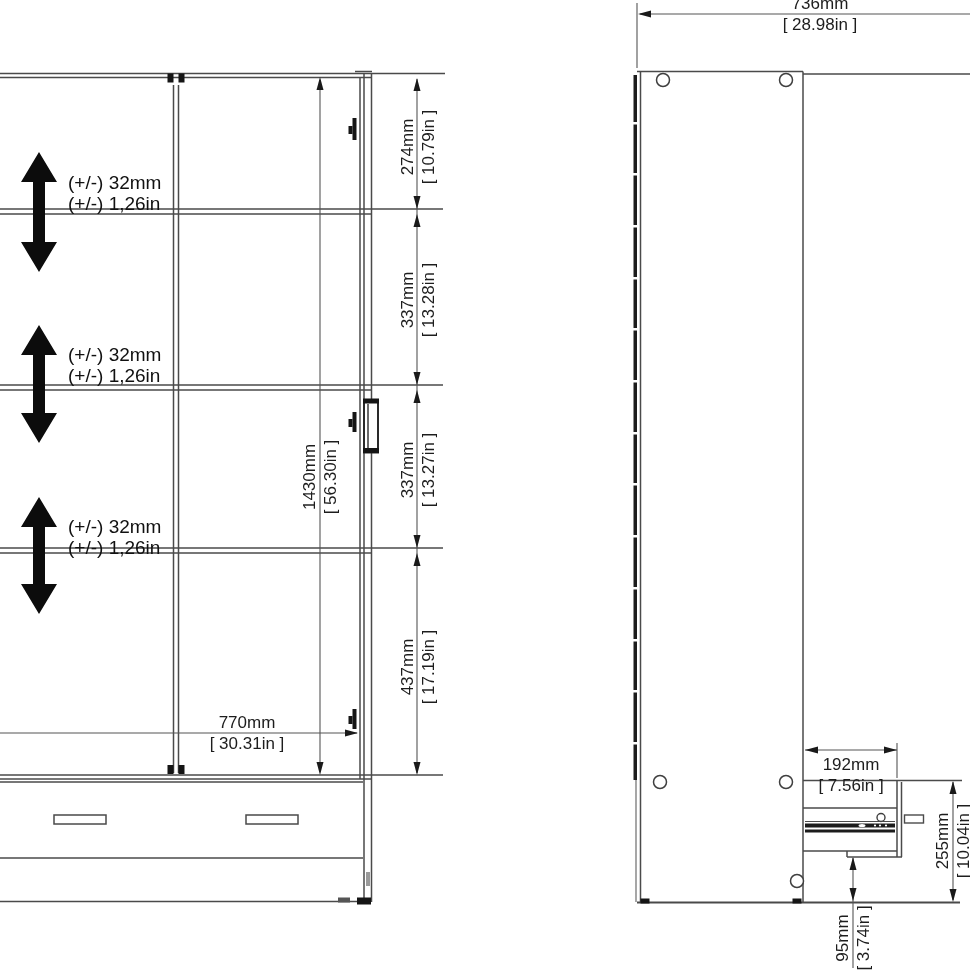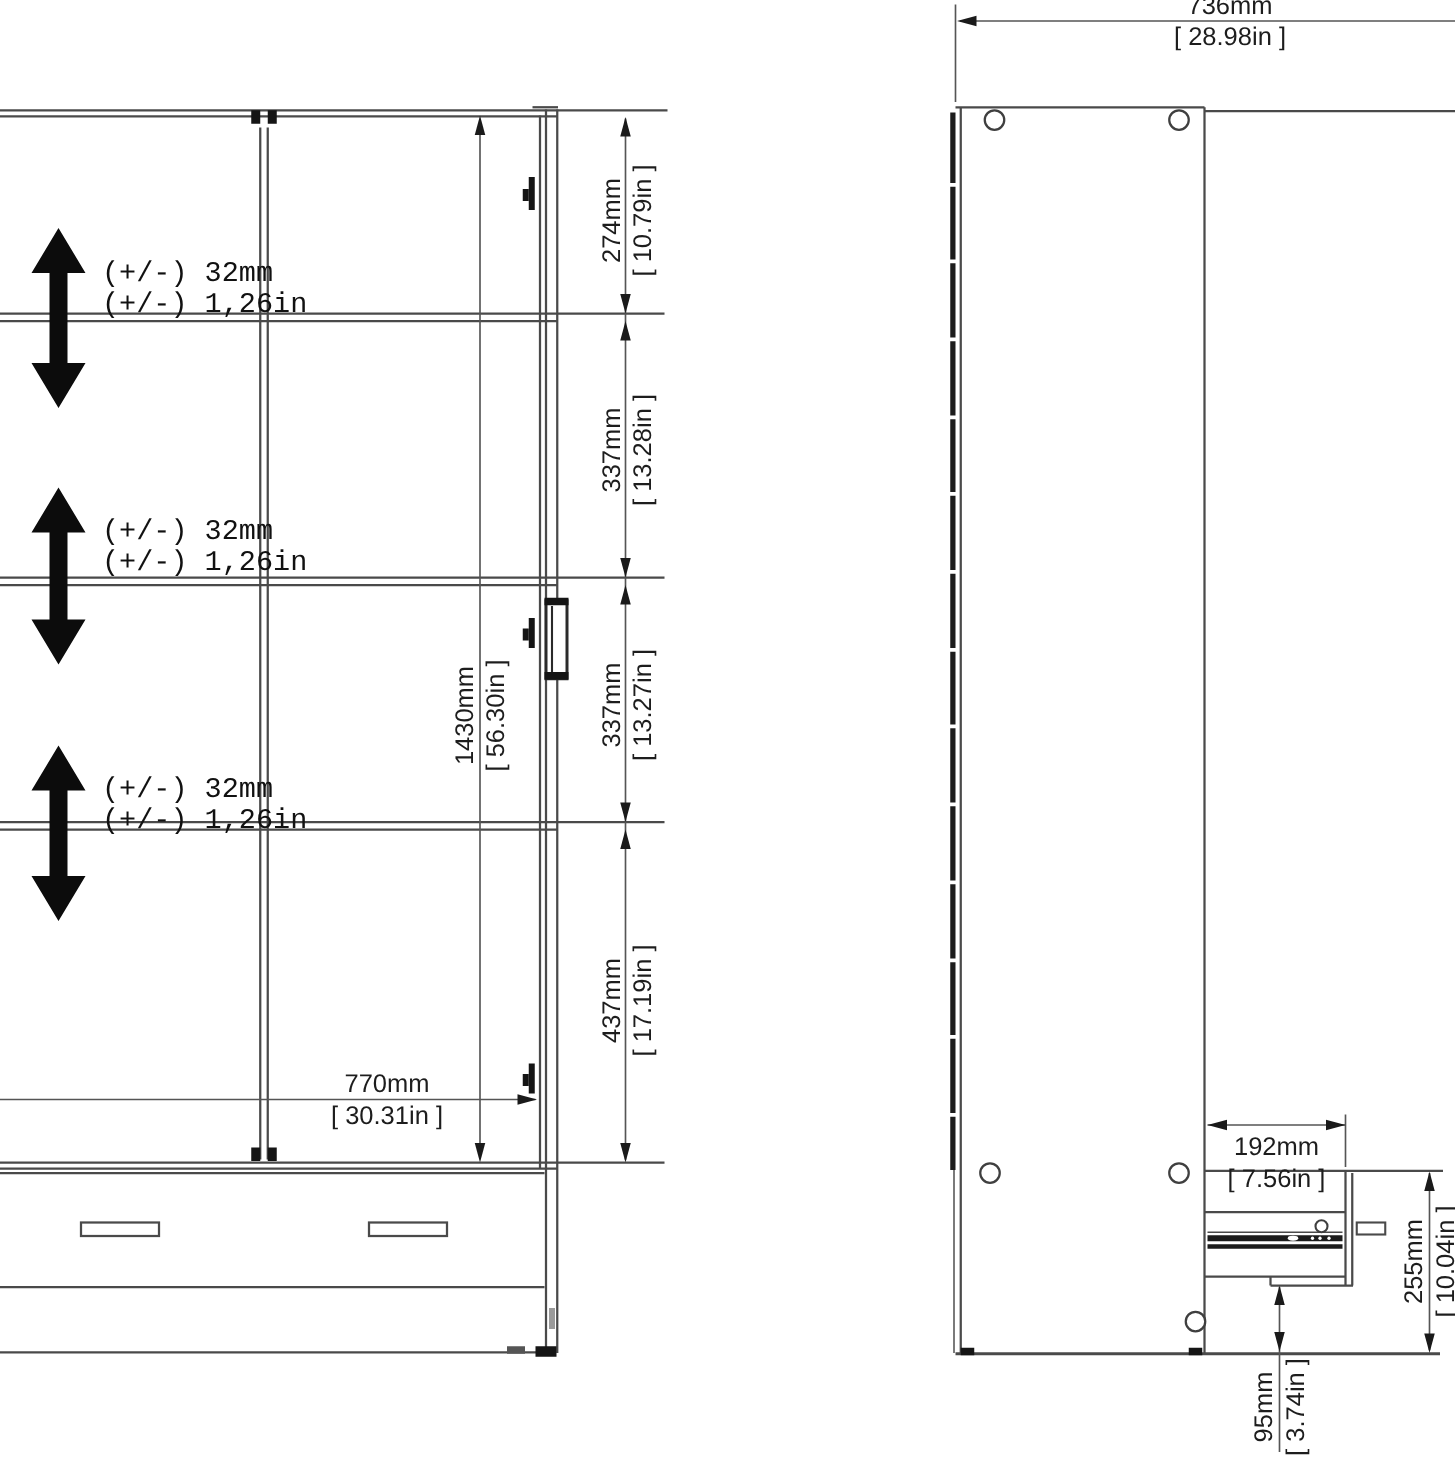--- a/index.html
+++ b/index.html
@@ -5,21 +5,21 @@
   html,body{margin:0;padding:0;background:#fff;}
   #canvas{
     position:relative;width:970px;height:971px;overflow:hidden;background:#ffffff;
     font-family:"Liberation Sans","DejaVu Sans",sans-serif;color:#1d1d1d;
   }
   #drawing{position:absolute;left:0;top:0;}
   .lbl{position:absolute;white-space:nowrap;text-align:center;
        font-size:17px;line-height:21px;color:#1d1d1d;}
   .h{transform:translate(-50%,-50%);}
   .r{transform:translate(-50%,-50%) rotate(-90deg);}
-  .note{position:absolute;font-size:19px;line-height:21px;color:#111;text-align:left;white-space:nowrap;font-family:Liberation Mono, monospace;}
+  .note{position:absolute;font-size:19px;line-height:21px;color:#111;text-align:left;white-space:nowrap;}
 </style>
 </head>
 <body>
 
 <div id="canvas">
 
   <svg id="drawing" width="970" height="971" viewBox="0 0 970 971">
 
     <g stroke="#4a4a4a" stroke-width="1.5" fill="none">
 
@@ -217,21 +217,21 @@
     <div>[ 13.28in ]</div>
   </div>
   <div class="lbl r" style="left:418px;top:470px">
     <div>337mm</div>
     <div>[ 13.27in ]</div>
   </div>
   <div class="lbl r" style="left:418px;top:667px">
     <div>437mm</div>
     <div>[ 17.19in ]</div>
   </div>
-  <div class="lbl h" style="left:258px;top:733px">
+  <div class="lbl h" style="left:247px;top:733px">
     <div>770mm</div>
     <div>[ 30.31in ]</div>
   </div>
 
   <div class="lbl h" style="left:820px;top:14px">
     <div>736mm</div>
     <div>[ 28.98in ]</div>
   </div>
   <div class="lbl h" style="left:851px;top:775px">
     <div>192mm</div>

